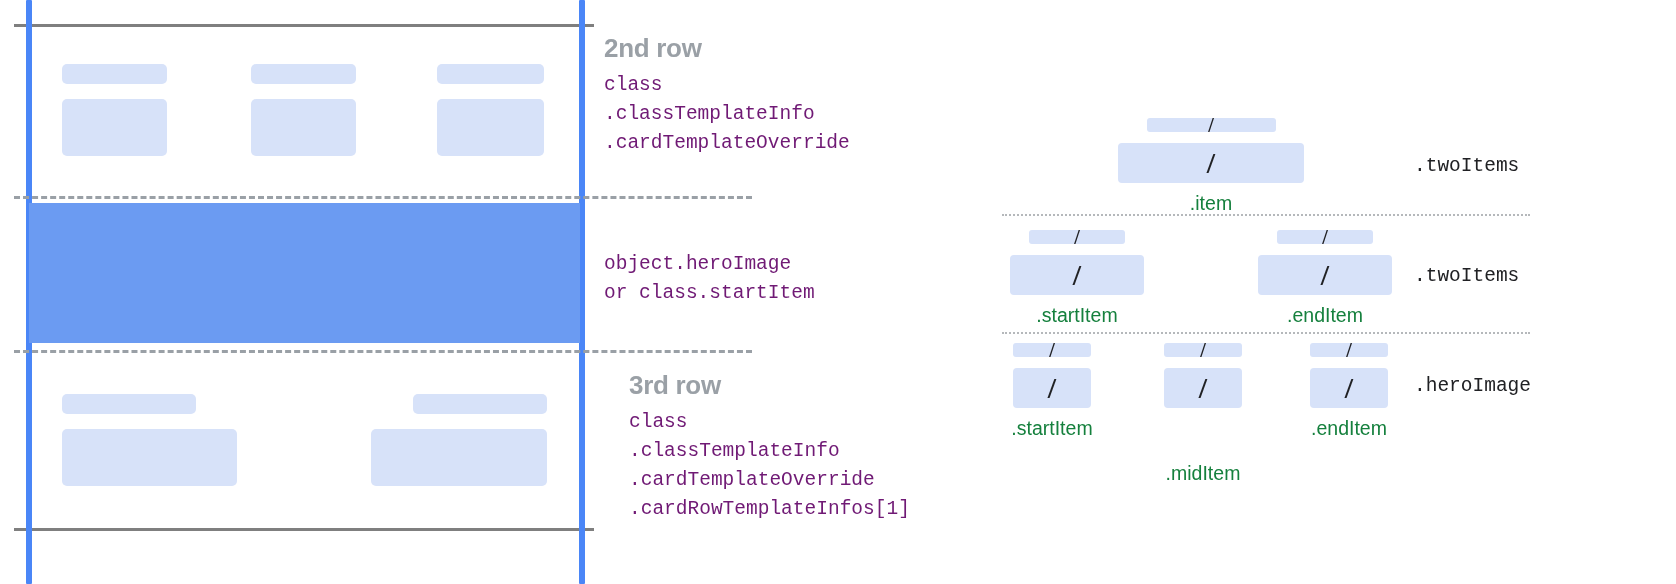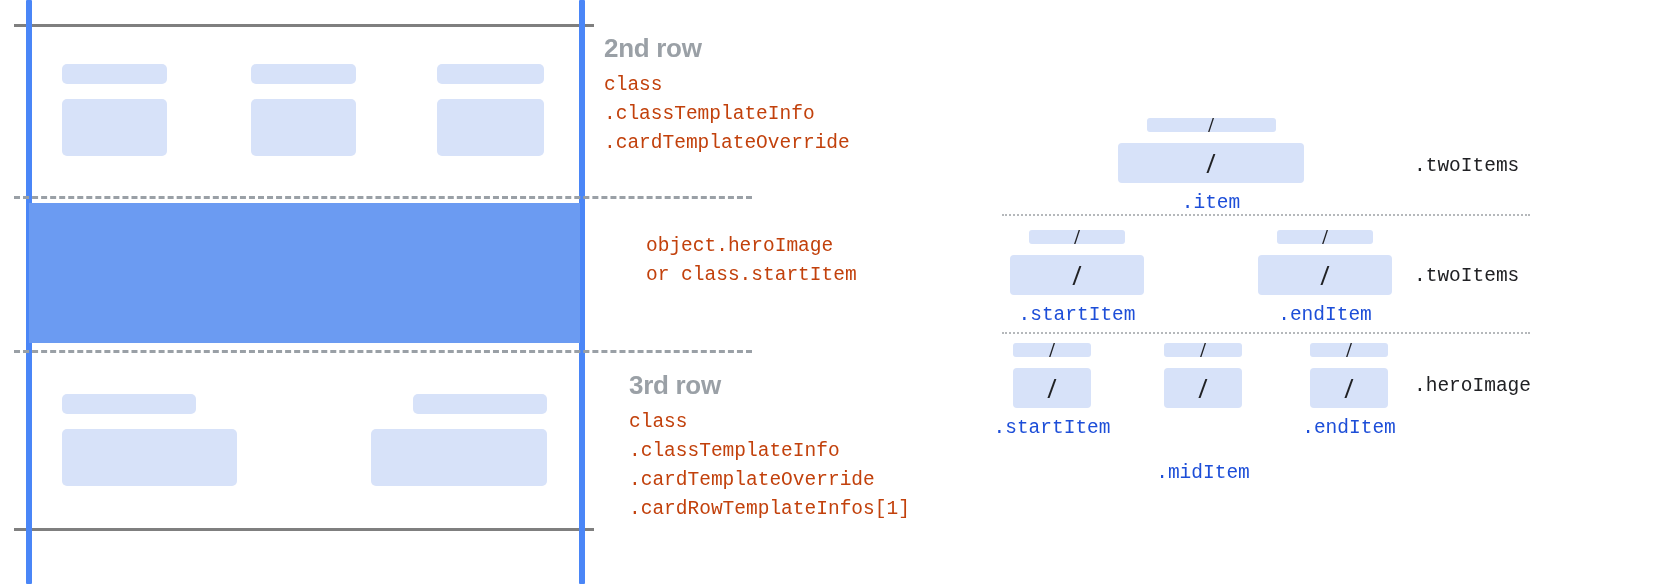--- a/index.html
+++ b/index.html
@@ -41,21 +41,21 @@
   
   .annot { position: absolute; }
   .annot-title {
     font-family: "Liberation Sans", sans-serif;
     font-weight: bold; font-size: 26px; color: #9aa0a6;
     letter-spacing: -0.3px; line-height: 30px;
     white-space: nowrap;
   }
   .annot-code {
     font-family: "Liberation Mono", monospace;
-    font-size: 19.5px; color: #c2410c;
+    font-size: 19.5px; color: #701a75;
     line-height: 29px; white-space: pre;
   }
 
   
   .dotline {
     position: absolute; height: 0; border-top: 2px dotted #b5b8bb;
   }
 
   .ritem { position: absolute; }
   .rbar-small {
@@ -68,22 +68,22 @@
   }
   .slash {
     position: absolute; left: 50%; top: 50%;
     transform: translate(-50%, -50%);
     font-family: "Liberation Serif", serif;
     font-weight: bold; color: #202124;
     line-height: 1;
   }
   .rcaption {
     position: absolute; left: 50%; transform: translateX(-50%);
-    font-family: Liberation Mono, monospace;
-    font-size: 19.5px; color: #1d4ed8; white-space: nowrap;
+    font-family: Liberation Sans, sans-serif;
+    font-size: 19.5px; color: #15803d; white-space: nowrap;
   }
   .rgroup-label {
     position: absolute;
     font-family: "Liberation Mono", monospace;
     font-size: 19.5px; color: #202124; white-space: nowrap;
   }
 </style>
 </head>
 <body>
 
@@ -116,21 +116,21 @@
   <div class="lbox" style="left:371px; top:429px; width:176px; height:57px;"></div>
 
   <div class="annot" style="left:604px; top:33px;">
     <div class="annot-title">2nd row</div>
     <div style="height:8px"></div>
     <div class="annot-code">class</div>
     <div class="annot-code">.classTemplateInfo</div>
     <div class="annot-code">.cardTemplateOverride</div>
   </div>
 
-  <div class="annot" style="left:604px; top:232px;margin-left:42px;">
+  <div class="annot" style="left:604px; top:250px;">
     <div class="annot-code">object.heroImage</div>
     <div class="annot-code">or class.startItem</div>
   </div>
 
   <div class="annot" style="left:629px; top:370px;">
     <div class="annot-title">3rd row</div>
     <div style="height:8px"></div>
     <div class="annot-code">class</div>
     <div class="annot-code">.classTemplateInfo</div>
     <div class="annot-code">.cardTemplateOverride</div>

